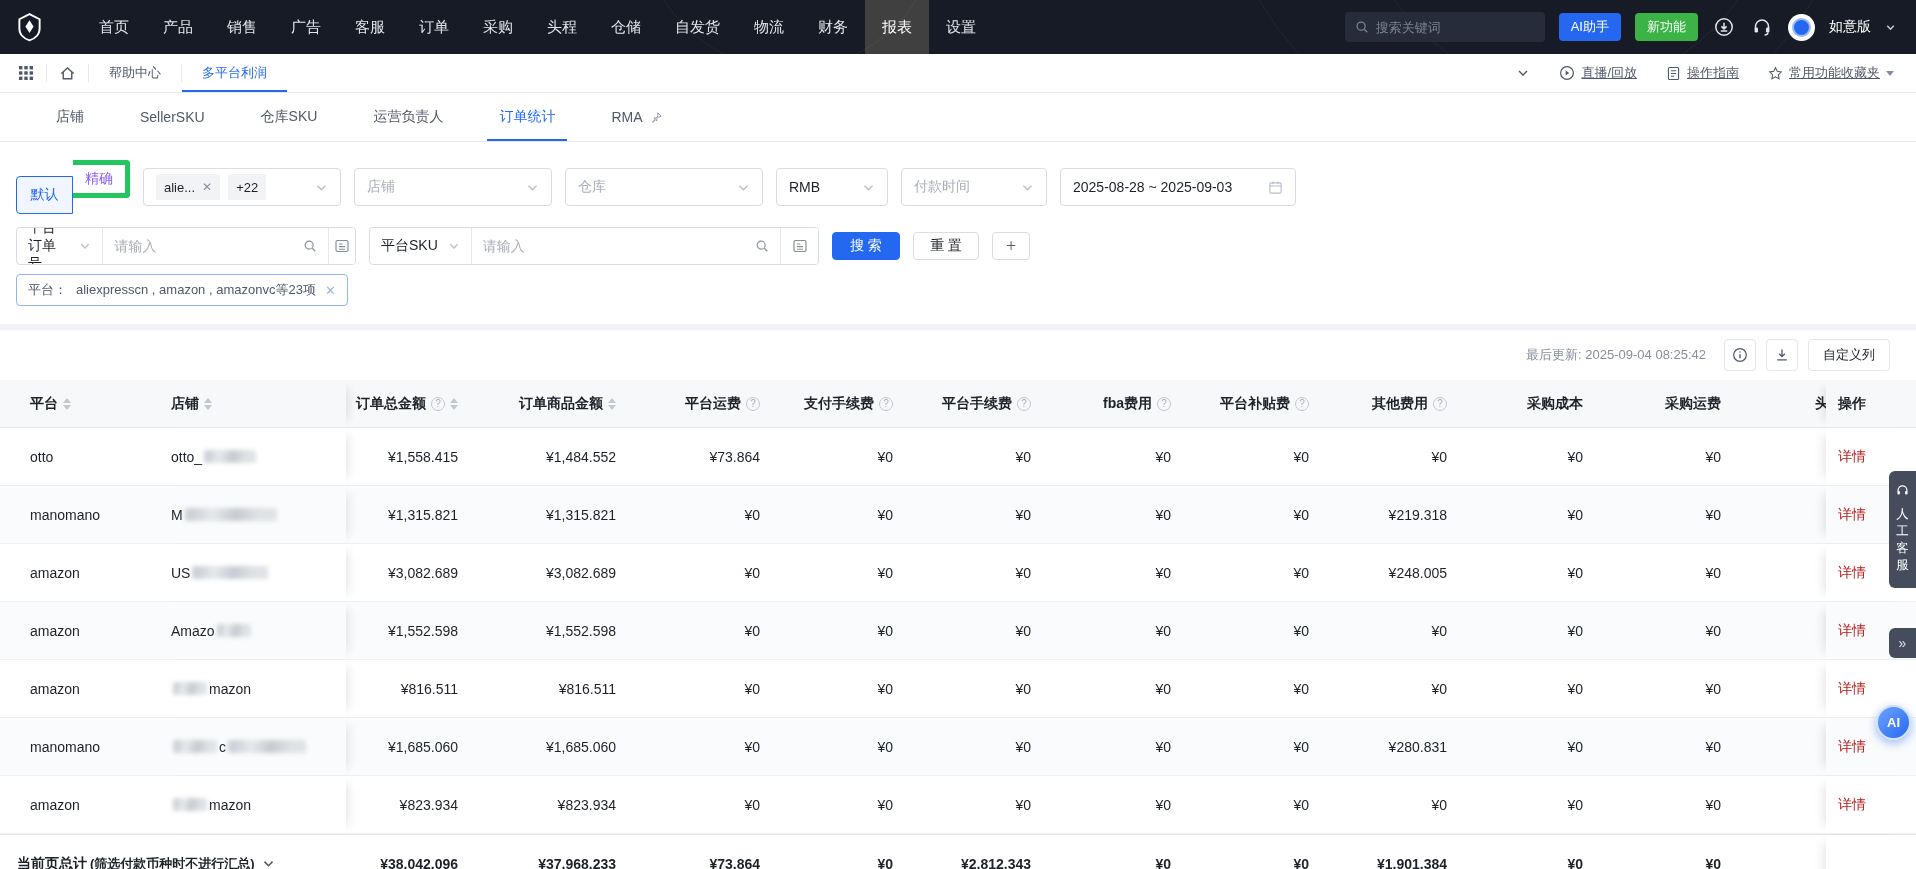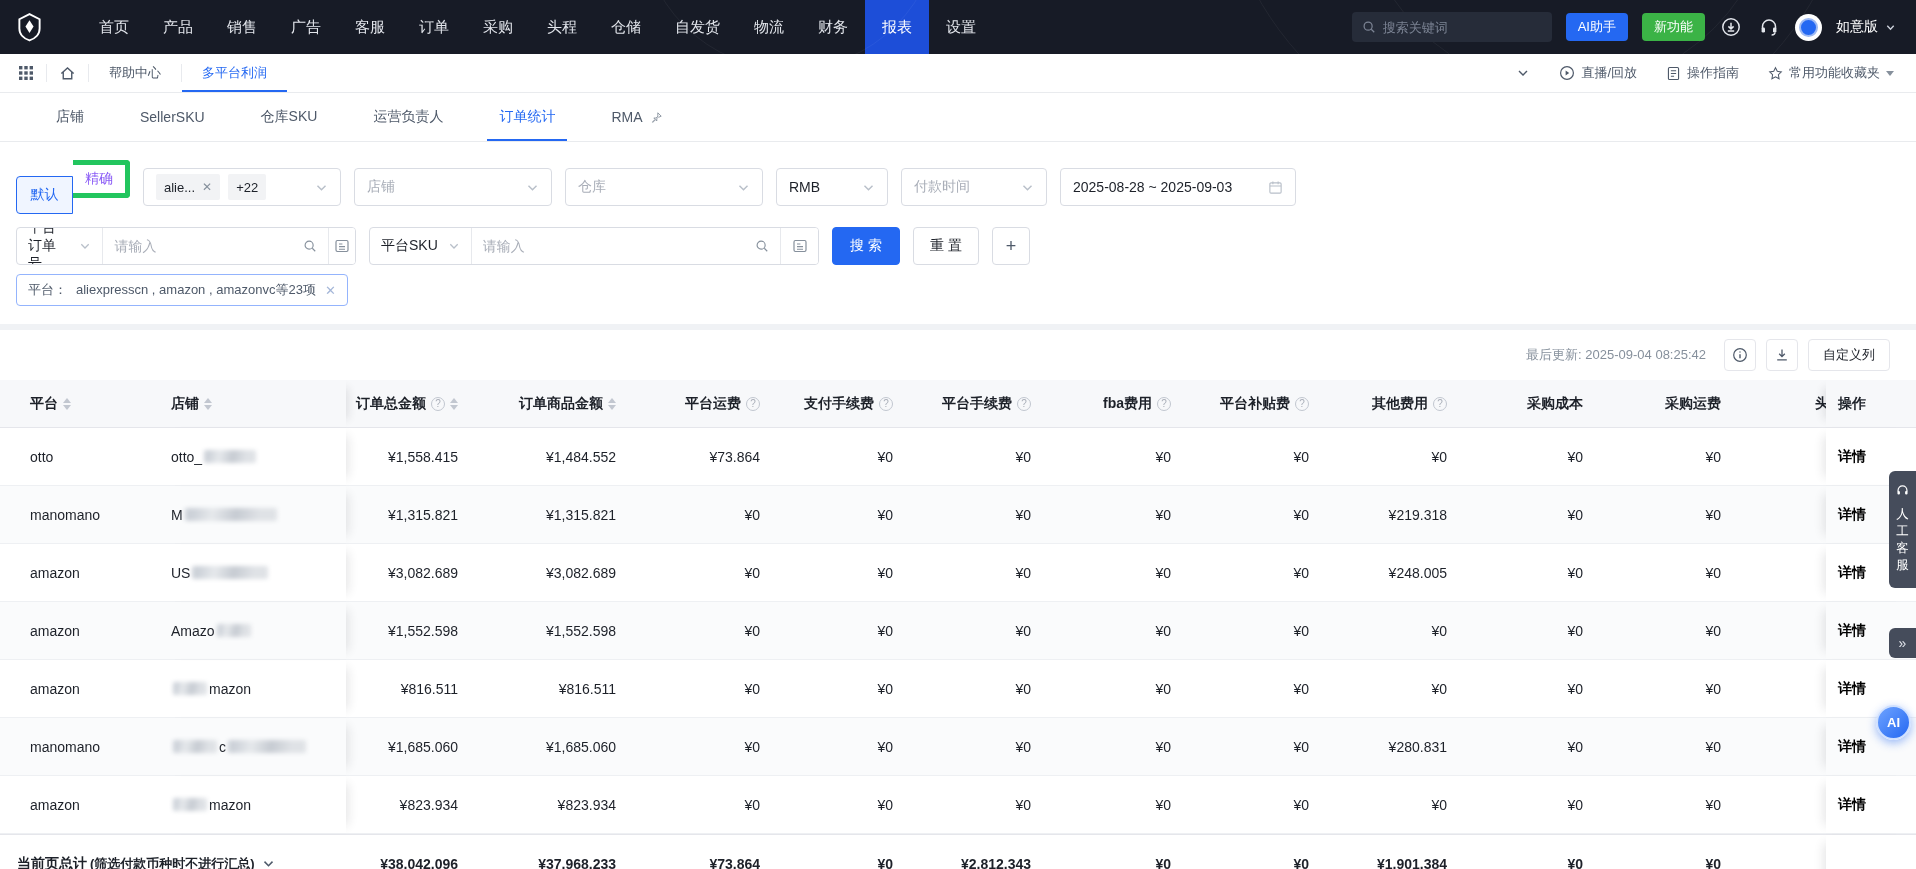--- a/index.html
+++ b/index.html
@@ -11,41 +11,41 @@
 
   
   .topnav{height:54px;background:#171b26;display:flex;align-items:center;padding:0 20px 0 14px;position:relative;overflow:hidden;}
   .topnav .deco{position:absolute;border:1px solid rgba(255,255,255,.05);border-radius:50%;pointer-events:none;}
   .deco.d1{width:420px;height:420px;right:140px;top:-330px;}
   .deco.d2{width:640px;height:640px;right:60px;top:-480px;}
   .deco.d3{width:300px;height:300px;left:640px;top:-230px;}
   .logo{width:30px;height:34px;display:flex;align-items:center;justify-content:center;}
   .menu{display:flex;height:100%;margin-left:38px;}
   .menu a{display:flex;align-items:center;height:100%;padding:0 17px;color:#e3e6ec;font-size:15px;}
-  .menu a.active{background:#1d4ed8;color:#fff;}
+  .menu a.active{background:#404040;color:#fff;}
   .nav-right{margin-left:auto;display:flex;align-items:center;gap:14px;position:relative;}
   .nav-search{width:200px;height:30px;background:#262c39;border-radius:4px;display:flex;align-items:center;padding:0 10px;gap:7px;}
   .nav-search input{flex:1;background:transparent;border:0;outline:0;color:#ccd2dc;font-size:13px;min-width:0;}
   .nav-search input::placeholder{color:#7c8494;}
   .nav-btn{height:28px;padding:0 12px;border:0;border-radius:4px;color:#fff;font-size:13px;cursor:pointer;}
   .btn-ai{background:#2468f2;}
   .btn-new{background:#3bb346;}
   .nav-ico{width:24px;height:24px;display:flex;align-items:center;justify-content:center;cursor:pointer;}
   .avatar{width:27px;height:27px;border-radius:50%;background:#fff;display:flex;align-items:center;justify-content:center;}
   .avatar i{width:19px;height:19px;border-radius:50%;background:#2468f2;border:2px solid #9db9f3;display:block;}
-  .edition{color:#fff;font-size:14px;display:flex;align-items:center;gap:7px;cursor:pointer;font-family:Liberation Serif, serif;}
+  .edition{color:#fff;font-size:14px;display:flex;align-items:center;gap:14px;cursor:pointer;font-family:Liberation Serif, serif;}
 
   
   .bar2{height:39px;background:#fff;border-bottom:1px solid #e9ebee;display:flex;align-items:stretch;padding:0 8px 0 6px;}
   .bar2 .sq{display:flex;align-items:center;padding:0 12px;cursor:pointer;}
   .vdiv{width:1px;background:#e8eaee;margin:10px 0;}
   .ptab{display:flex;align-items:center;padding:16px 20px;font-size:13px;color:#4e5969;position:relative;cursor:pointer;}
   .ptab.active{color:#2468f2;}
   .ptab.active::after{content:"";position:absolute;left:0;right:0;bottom:0;height:2px;background:#2468f2;}
-  .bar2-right{margin-left:auto;display:flex;align-items:center;font-size:13px;color:#4e5969;}
+  .bar2-right{margin-left:auto;display:flex;align-items:center;font-size:13px;color:#4e5969;text-decoration:underline;}
   .bar2-right .grp{display:flex;align-items:center;gap:6px;padding:0 14px;cursor:pointer;}
   .caret-dn{width:0;height:0;border-left:4px solid transparent;border-right:4px solid transparent;border-top:5px solid #86909c;}
 
   
   .subtabs{height:49px;background:#fff;border-bottom:1px solid #e9ebee;display:flex;padding:0 28px;}
   .stab{display:flex;align-items:center;gap:7px;padding:0 28px;font-size:14px;color:#4e5969;position:relative;cursor:pointer;}
   .stab.active{color:#2468f2;}
   .stab.active::after{content:"";position:absolute;left:16px;right:16px;bottom:0;height:2px;background:#2468f2;}
 
   
@@ -61,21 +61,21 @@
   .sel .ph{color:#a9aeb8;}
   .sel .grow{flex:1;}
   .chip{height:26px;background:#f2f3f5;border-radius:2px;display:flex;align-items:center;gap:7px;padding:0 8px;font-size:13px;color:#1d2129;}
   .chip .x{color:#86909c;font-size:12px;cursor:pointer;}
   .igroup{height:38px;border:1px solid #d9dce3;border-radius:4px;background:#fff;display:flex;align-items:stretch;overflow:hidden;}
   .iglabel{display:flex;align-items:center;gap:10px;padding:0 11px;font-size:14px;color:#1d2129;border-right:1px solid #e7e9ed;cursor:pointer;}
   .iginput{display:flex;align-items:center;gap:8px;padding:0 11px;}
   .iginput input{border:0;outline:0;font-size:14px;flex:1;min-width:0;}
   .iginput input::placeholder{color:#a9aeb8;}
   .igbtn{width:38px;border-left:1px solid #e7e9ed;display:flex;align-items:center;justify-content:center;cursor:pointer;background:#fff;}
-  .btn{height:38px;border-radius:4px;font-size:14px;display:flex;align-items:center;justify-content:center;cursor:pointer;border:1px solid #d9dce3;background:#fff;color:#1d2129;}
+  .btn{height:28px;border-radius:4px;font-size:14px;display:flex;align-items:center;justify-content:center;cursor:pointer;border:1px solid #d9dce3;background:#fff;color:#1d2129;font-family:Liberation Serif, serif;}
   .btn.primary{background:#2468f2;border-color:#2468f2;color:#fff;}
   .tagrow{margin-top:9px;}
   .ftag{display:inline-flex;height:32px;align-items:center;gap:9px;border:1px solid #94b4fd;border-radius:4px;background:#fff;padding:0 11px;font-size:13px;color:#4e5969;}
   .ftag .x{color:#a4b6d8;font-size:13px;cursor:pointer;}
 
   
   .card{margin-top:6px;background:#fff;height:544px;position:relative;}
   .card-top{height:50px;display:flex;align-items:center;justify-content:flex-end;gap:10px;padding:0 26px;}
   .update{color:#86909c;font-size:13px;margin-right:8px;}
   .icon-btn{width:32px;height:32px;border:1px solid #e5e6eb;border-radius:4px;background:#fff;display:flex;align-items:center;justify-content:center;cursor:pointer;}
@@ -92,21 +92,21 @@
   .num{justify-content:flex-end;padding-right:16px;}
   .extra{justify-content:flex-end;padding-right:16px;}
   .c-action{width:90px;padding-left:12px;position:relative;z-index:2;background:inherit;box-shadow:-10px 0 10px -8px rgba(29,33,41,.12);}
   .thead .cell{font-size:14px;font-weight:700;color:#1d2129;}
   .tfoot .cell{font-weight:700;}
   .sorter{display:inline-flex;flex-direction:column;gap:2px;margin-left:5px;cursor:pointer;}
   .sorter i{width:0;height:0;border-left:4px solid transparent;border-right:4px solid transparent;}
   .sorter .up{border-bottom:5px solid #c2c7d0;}
   .sorter .dn{border-top:5px solid #c2c7d0;}
   .help{width:14px;height:14px;border:1px solid #c2c7d0;border-radius:50%;color:#a9aeb8;font-size:10px;font-weight:400;display:inline-flex;align-items:center;justify-content:center;margin-left:5px;}
-  .detail-link{color:#000000;font-size:14px;font-weight:700;}
+  .detail-link{color:#b91c1c;font-size:14px;font-weight:400;}
   .blur{display:inline-block;height:13px;margin:0 2px;border-radius:2px;background:linear-gradient(100deg,#cdd2d9 10%,#e6e9ec 30%,#c6cbd2 55%,#dfe2e6 80%);filter:blur(2px);}
   .floot-label b{font-size:14px;}
   .floot-label span{font-size:13px;}
 
   
   .cs-widget{position:absolute;right:0;top:471px;width:27px;background:#454c5b;border-radius:6px 0 0 6px;display:flex;flex-direction:column;align-items:center;padding:12px 0 14px;gap:8px;z-index:9;cursor:pointer;}
   .cs-text{display:flex;flex-direction:column;align-items:center;}
   .cs-text b{color:#fff;font-size:12.5px;font-weight:400;line-height:17px;}
   .expand-tab{position:absolute;right:0;top:628px;width:27px;height:30px;background:#454c5b;border-radius:6px 0 0 6px;color:#dfe3ea;font-size:14px;display:flex;align-items:center;justify-content:center;z-index:9;cursor:pointer;}
   .ai-fab{position:absolute;right:5px;top:705px;width:35px;height:35px;border-radius:50%;background:linear-gradient(135deg,#6ea3ff,#2468f2);border:2px solid #cfe0ff;color:#fff;font-size:13px;font-weight:700;display:flex;align-items:center;justify-content:center;box-shadow:0 3px 10px rgba(36,104,242,.45);z-index:9;cursor:pointer;}

